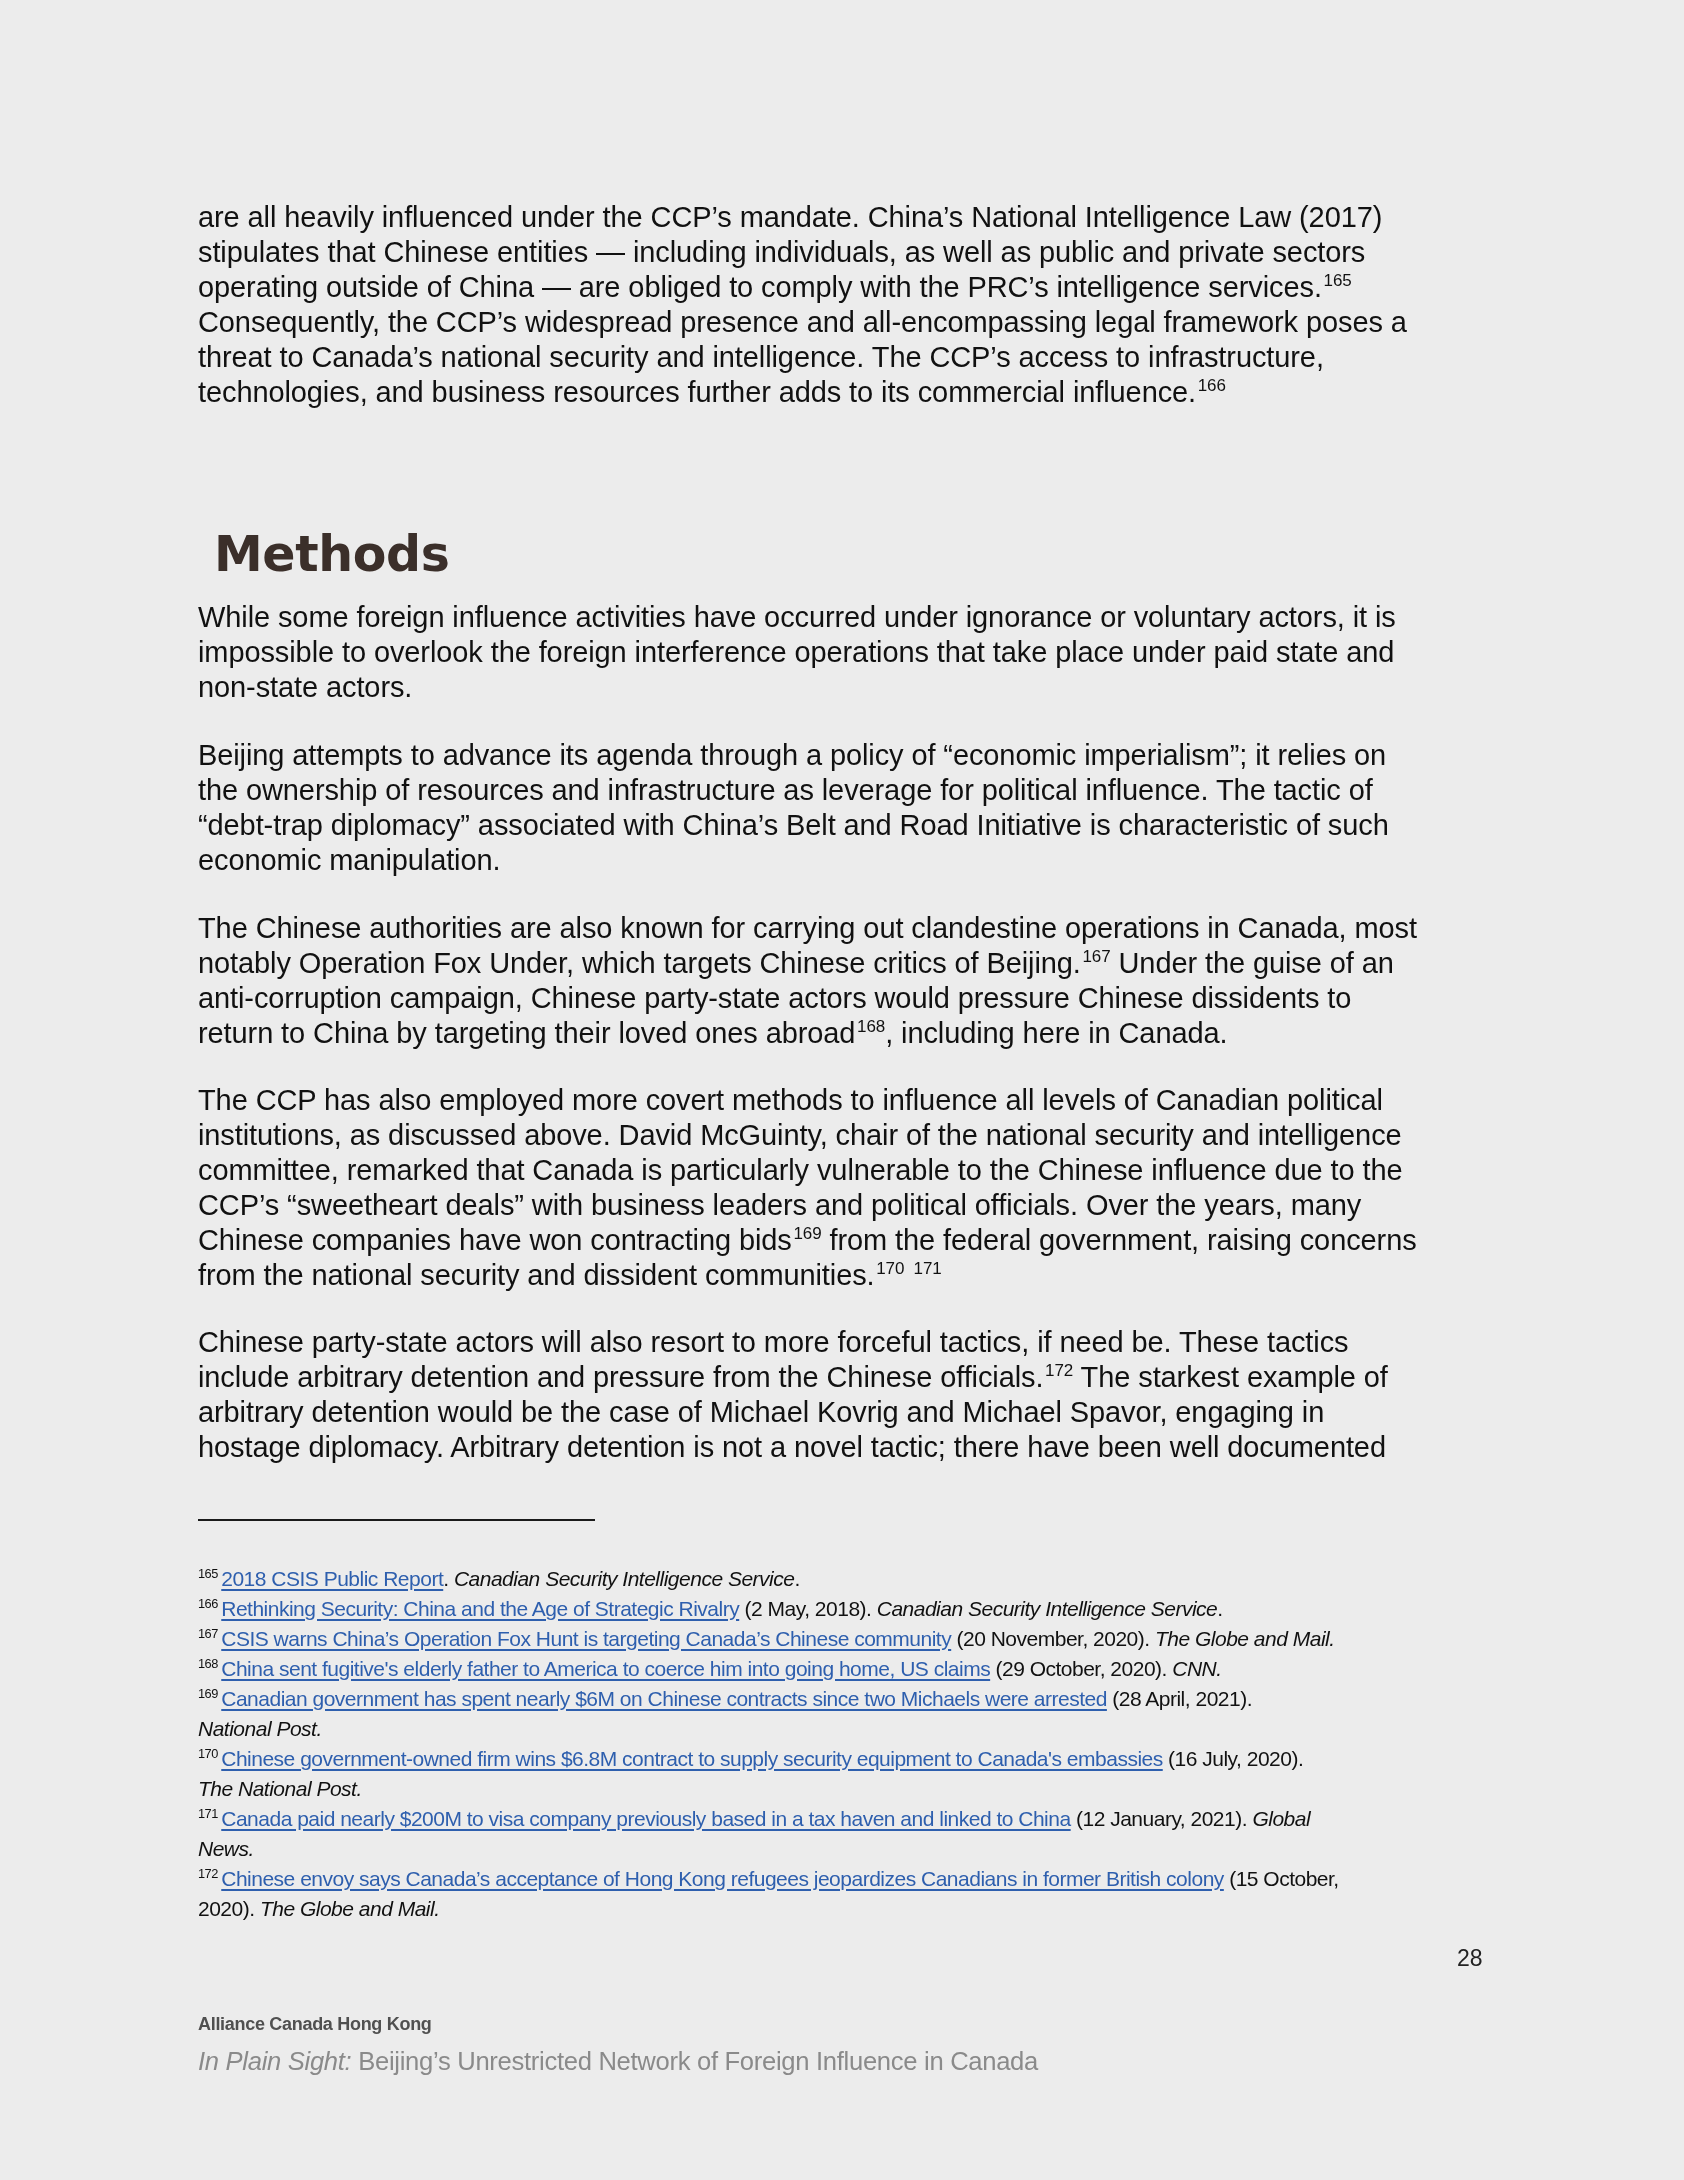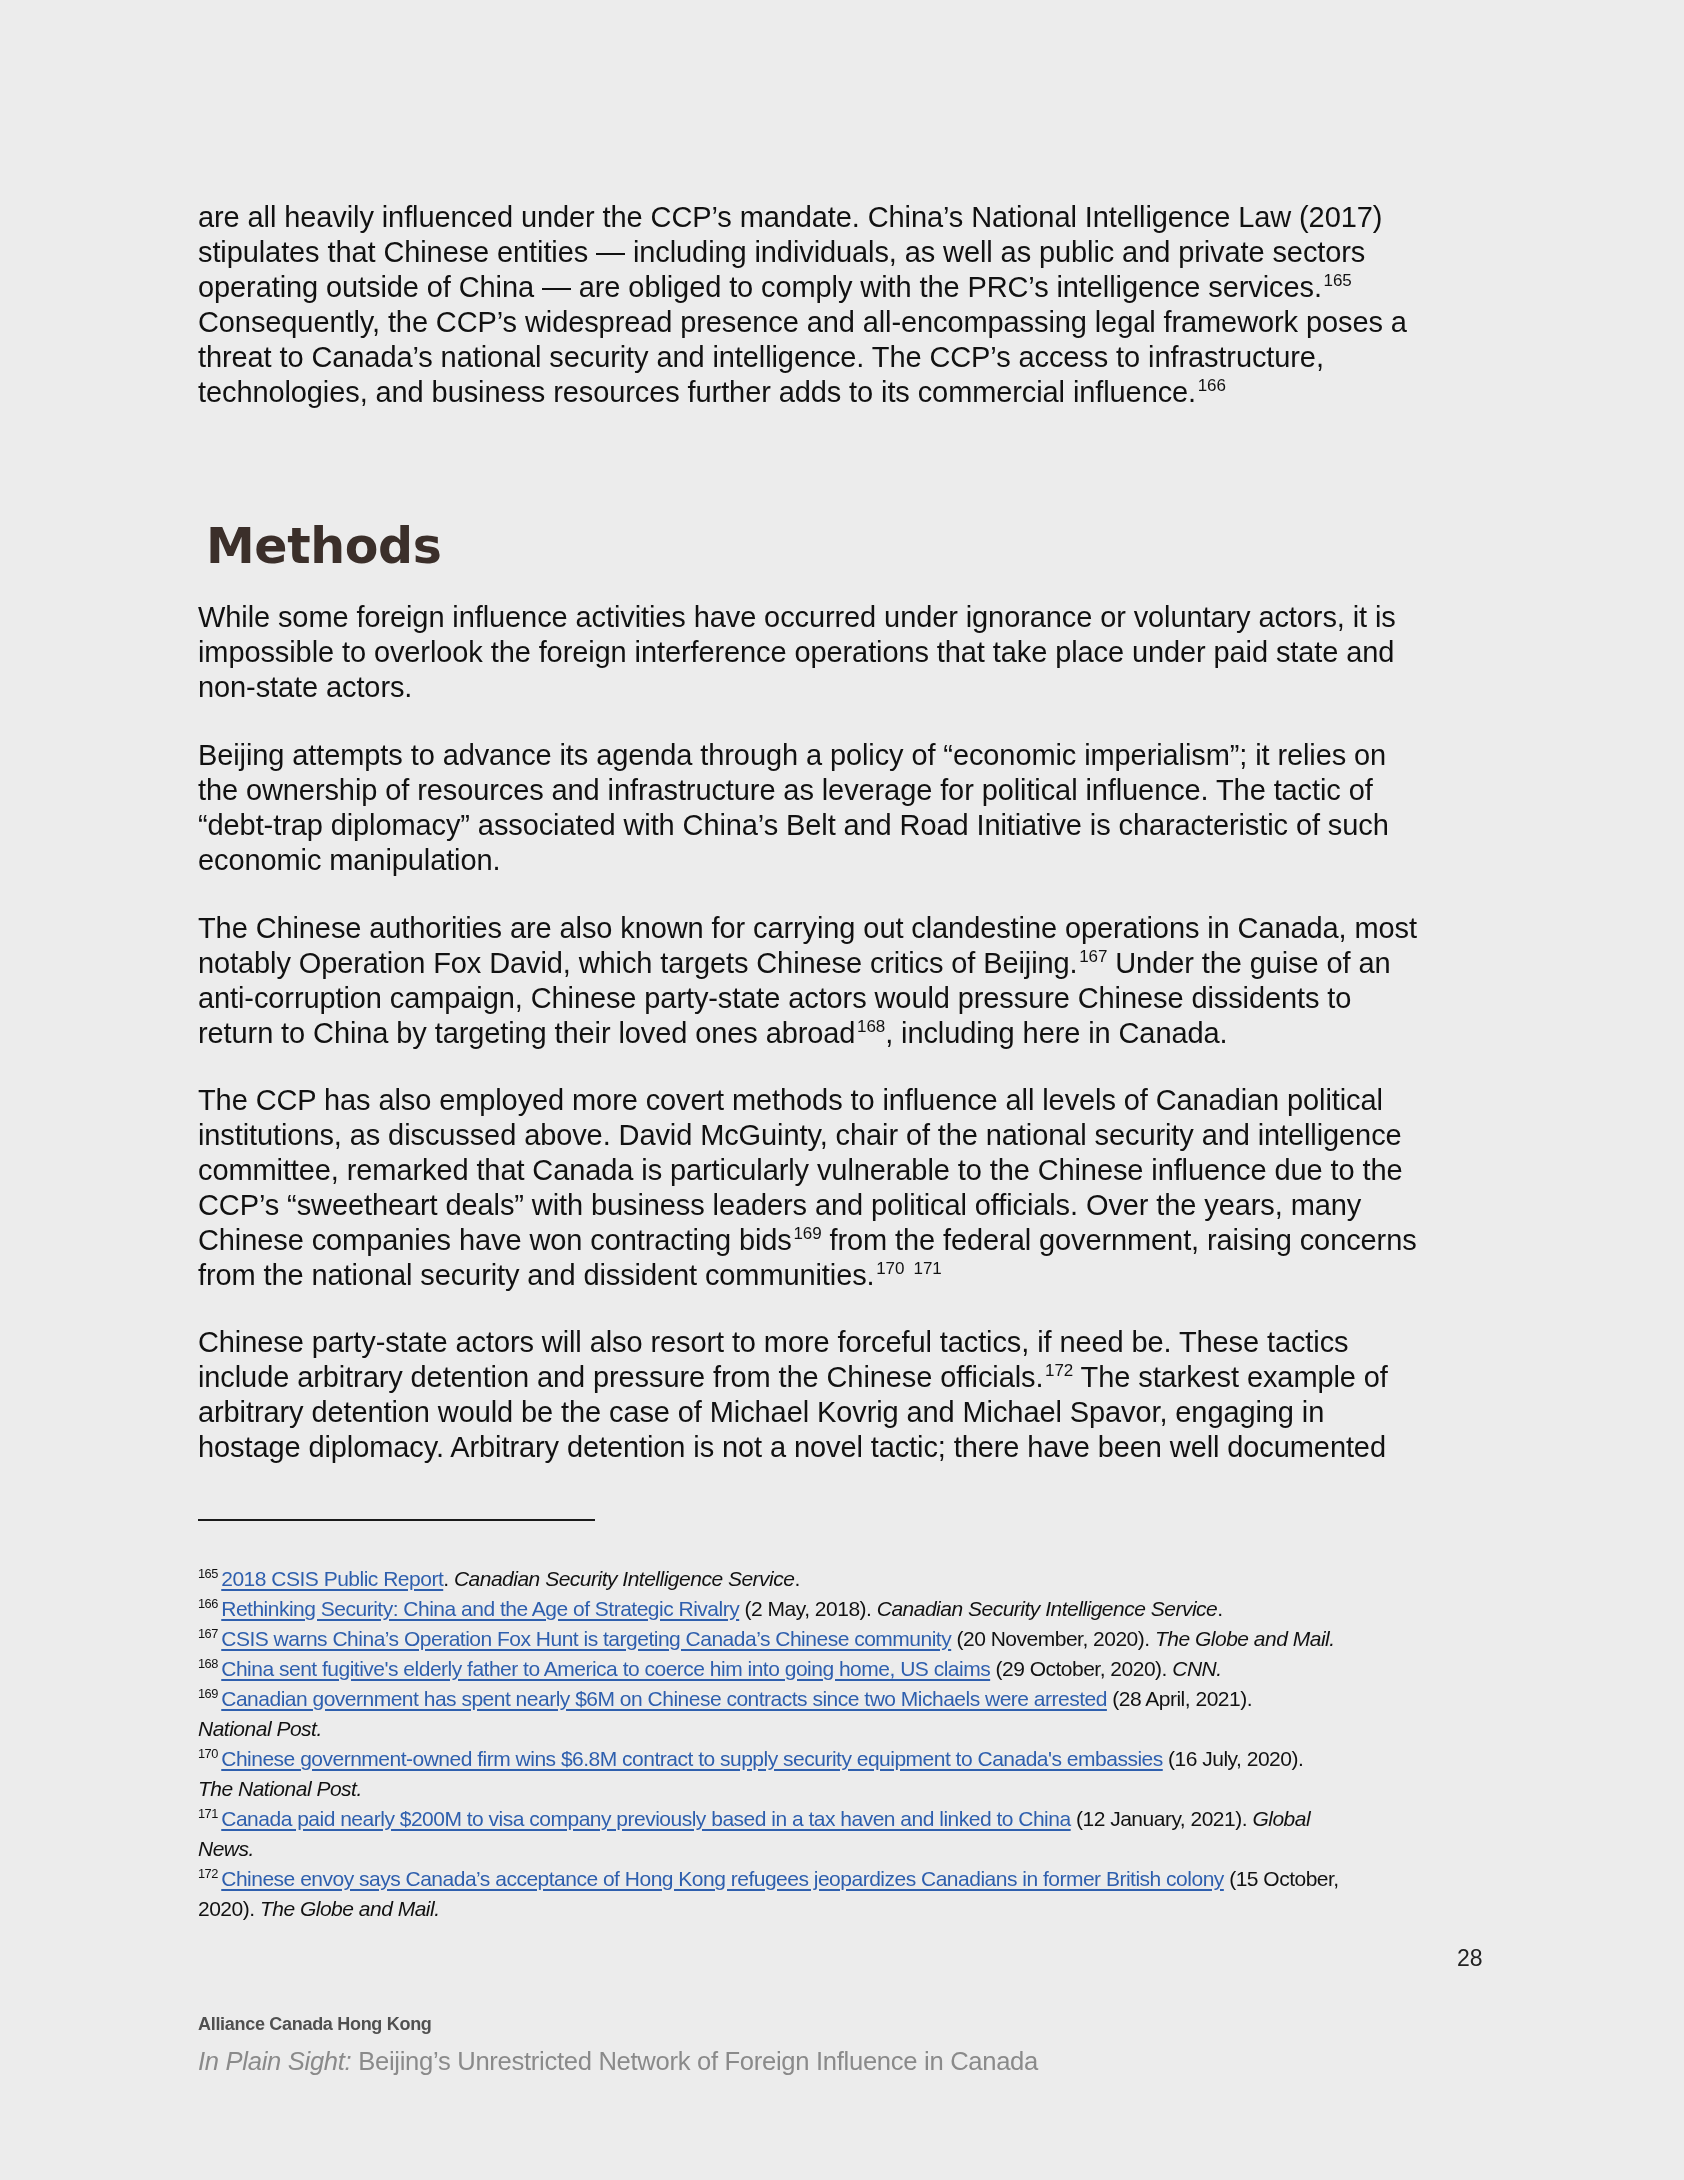--- a/index.html
+++ b/index.html
@@ -58,36 +58,36 @@
 
   <div class="para" style="top:200px">
       <span class="ln"><span>are all heavily influenced under the CCP’s mandate. China’s National Intelligence Law (2017)</span></span>
       <span class="ln"><span>stipulates that Chinese entities — including individuals, as well as public and private sectors</span></span>
       <span class="ln"><span>operating outside of China — are obliged to comply with the PRC’s intelligence services.</span><sup class="fn" style="white-space: pre;">165</sup></span>
       <span class="ln"><span>Consequently, the CCP’s widespread presence and all-encompassing legal framework poses a</span></span>
       <span class="ln"><span>threat to Canada’s national security and intelligence. The CCP’s access to infrastructure,</span></span>
       <span class="ln"><span>technologies, and business resources further adds to its commercial influence.</span><sup class="fn" style="white-space: pre;">166</sup></span>
     </div>
 
-  <h2 class="heading" style="margin:8px">Methods</h2>
+  <h2 class="heading" style="margin:16px">Methods</h2>
 
   <div class="para" style="top:600px">
       <span class="ln"><span>While some foreign influence activities have occurred under ignorance or voluntary actors, it is</span></span>
       <span class="ln"><span>impossible to overlook the foreign interference operations that take place under paid state and</span></span>
       <span class="ln"><span>non-state actors.</span></span>
     </div>
   <div class="para" style="top:738px">
       <span class="ln"><span>Beijing attempts to advance its agenda through a policy of “economic imperialism”; it relies on</span></span>
       <span class="ln"><span>the ownership of resources and infrastructure as leverage for political influence. The tactic of</span></span>
       <span class="ln"><span>“debt-trap diplomacy” associated with China’s Belt and Road Initiative is characteristic of such</span></span>
       <span class="ln"><span>economic manipulation.</span></span>
     </div>
   <div class="para" style="top:911px">
       <span class="ln"><span>The Chinese authorities are also known for carrying out clandestine operations in Canada, most</span></span>
-      <span class="ln"><span>notably Operation Fox David, which targets Chinese critics of Beijing.</span><sup class="fn" style="white-space: pre;">167</sup><span> Under the guise of an</span></span>
+      <span class="ln"><span>notably Operation Fox Under, which targets Chinese critics of Beijing.</span><sup class="fn" style="white-space: pre;">167</sup><span> Under the guise of an</span></span>
       <span class="ln"><span>anti-corruption campaign, Chinese party-state actors would pressure Chinese dissidents to</span></span>
       <span class="ln"><span>return to China by targeting their loved ones abroad</span><sup class="fn" style="white-space: pre;">168</sup><span>, including here in Canada.</span></span>
     </div>
   <div class="para" style="top:1083px">
       <span class="ln"><span>The CCP has also employed more covert methods to influence all levels of Canadian political</span></span>
       <span class="ln"><span>institutions, as discussed above. David McGuinty, chair of the national security and intelligence</span></span>
       <span class="ln"><span>committee, remarked that Canada is particularly vulnerable to the Chinese influence due to the</span></span>
       <span class="ln"><span>CCP’s “sweetheart deals” with business leaders and political officials. Over the years, many</span></span>
       <span class="ln"><span>Chinese companies have won contracting bids</span><sup class="fn" style="white-space: pre;">169</sup><span> from the federal government, raising concerns</span></span>
       <span class="ln"><span>from the national security and dissident communities.</span><sup class="fn" style="white-space: pre;">170  171</sup></span>

